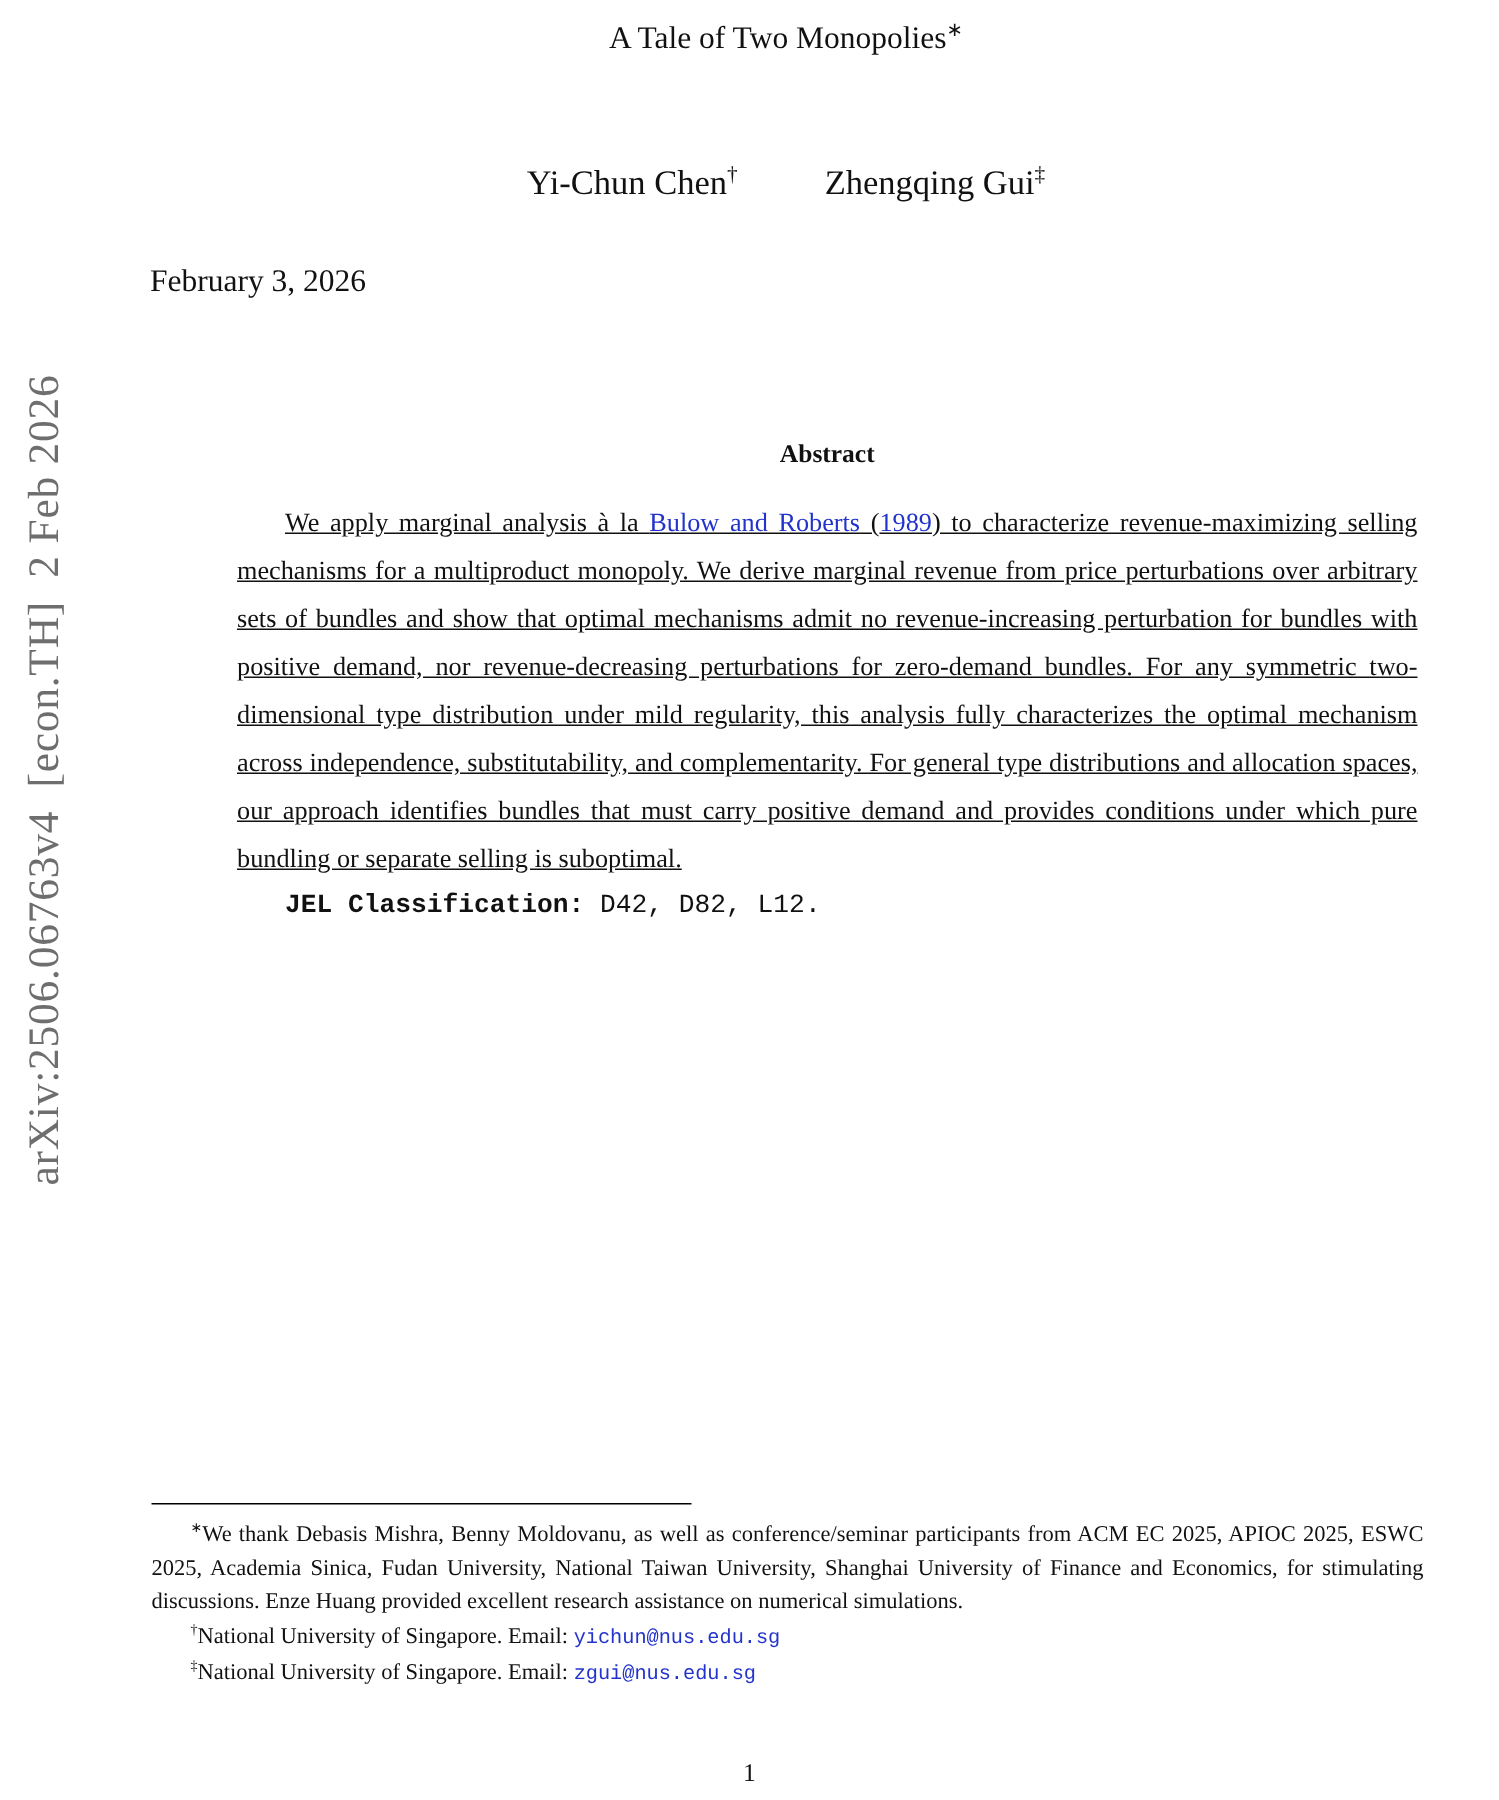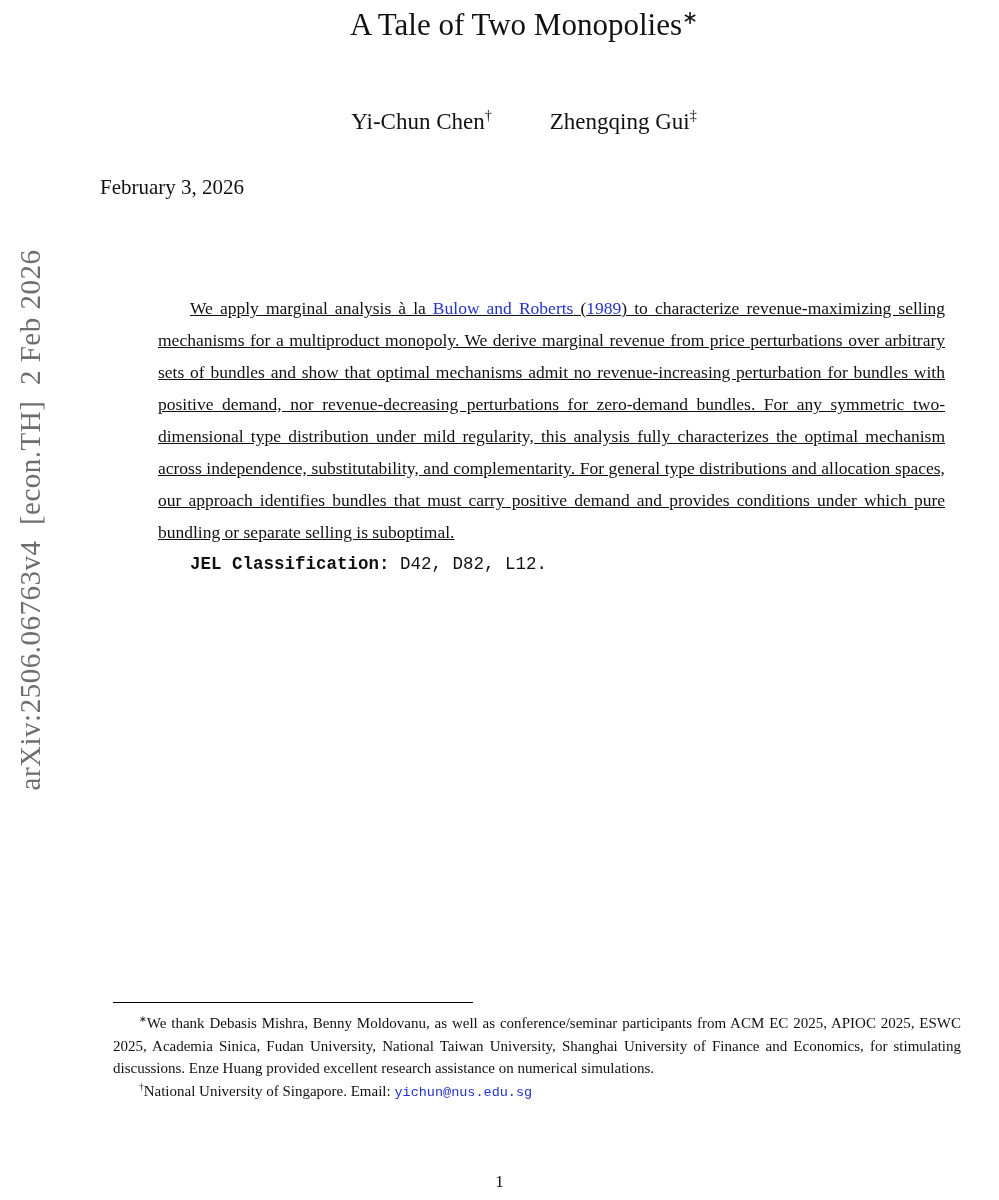--- a/index.html
+++ b/index.html
@@ -23,21 +23,21 @@
     letter-spacing: 0.5px;
   }
   .content {
     position: absolute;
     left: 100px; top: 0;
     width: 848px;
   }
   .title {
     margin: 6px 0 0 0;
     text-align: center;
-    font-size: 31px;
+    font-size: 21px;
     font-weight: normal;
     line-height: 38px;
   }
   .authors {
     margin-top: 64px;
     display: flex;
     justify-content: center;
     gap: 58px;
     font-size: 23px;
     line-height: 28px;
@@ -86,21 +86,21 @@
     text-decoration: none;
     cursor: pointer;
   }
   sup {
     font-size: 62%;
     vertical-align: super;
     line-height: 0;
   }
   .footnotes {
     position: absolute;
-    left: 113px; top: 1002px;
+    left: 101px; top: 1002px;
     width: 848px;
     font-size: 15px;
     line-height: 22.5px;
   }
   .footnote-rule {
     width: 360px;
     border: 0;
     border-top: 1.5px solid #000;
     margin: 0 0 9px 0;
   }
@@ -136,33 +136,35 @@
     <h1 class="title"><span>A Tale of Two Monopolies</span><sup>∗</sup></h1>
 
     <div class="authors">
       <span class="author"><span>Yi-Chun Chen</span><sup>†</sup></span>
       <span class="author"><span>Zhengqing Gui</span><sup>‡</sup></span>
     </div>
 
     <div class="date">February 3, 2026</div>
 
     <div class="abstract">
+      <div class="abstract-heading">Abstract</div>
 
       <p class="abstract-body"><span>We apply marginal analysis à la </span><a class="cite-link">Bulow and Roberts</a><span> (</span><a class="cite-link">1989</a><span>) to characterize revenue-maximizing selling mechanisms for a multiproduct monopoly. We derive marginal revenue from price perturbations over arbitrary sets of bundles and show that optimal mechanisms admit no revenue-increasing perturbation for bundles with positive demand, nor revenue-decreasing perturbations for zero-demand bundles. For any symmetric two-dimensional type distribution under mild regularity, this analysis fully characterizes the optimal mechanism across independence, substitutability, and complementarity. For general type distributions and allocation spaces, our approach identifies bundles that must carry positive demand and provides conditions under which pure bundling or separate selling is suboptimal.</span></p>
 
 
       <p class="jel"><span class="bold">JEL Classification:</span> <span>D42, D82, L12.</span></p>
     </div>
 
   </div>
 
   <div class="footnotes">
     <hr class="footnote-rule">
 
     <p class="footnote"><sup>∗</sup><span>We thank Debasis Mishra, Benny Moldovanu, as well as conference/seminar participants from ACM EC 2025, APIOC 2025, ESWC 2025, Academia Sinica, Fudan University, National Taiwan University, Shanghai University of Finance and Economics, for stimulating discussions. Enze Huang provided excellent research assistance on numerical simulations.</span></p>
 
     <p class="footnote"><sup>†</sup><span>National University of Singapore. Email: </span><a class="email">yichun@nus.edu.sg</a></p>
 
+    <p class="footnote"><sup>‡</sup><span>National University of Singapore. Email: </span><a class="email">zgui@nus.edu.sg</a></p>
   </div>
 
   <div class="page-number">1</div>
 
 </div>
 
 </body></html>

